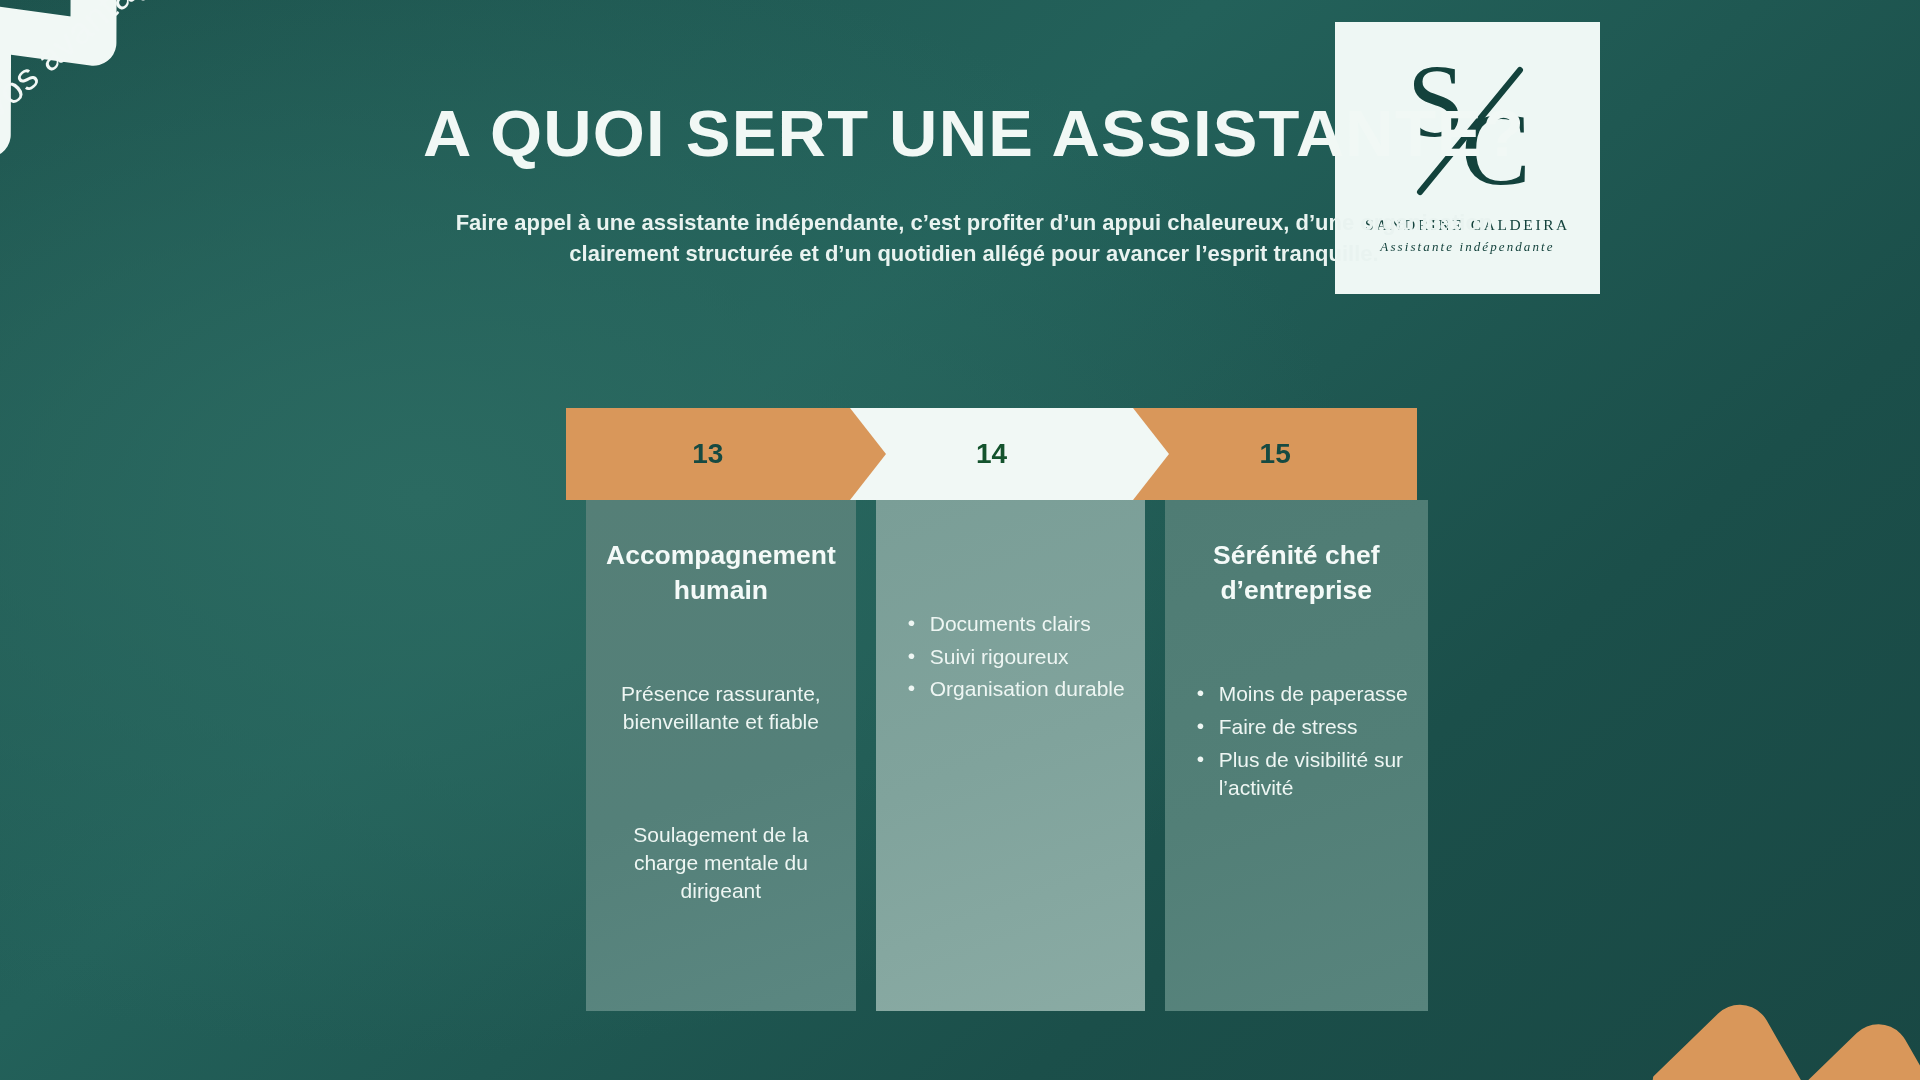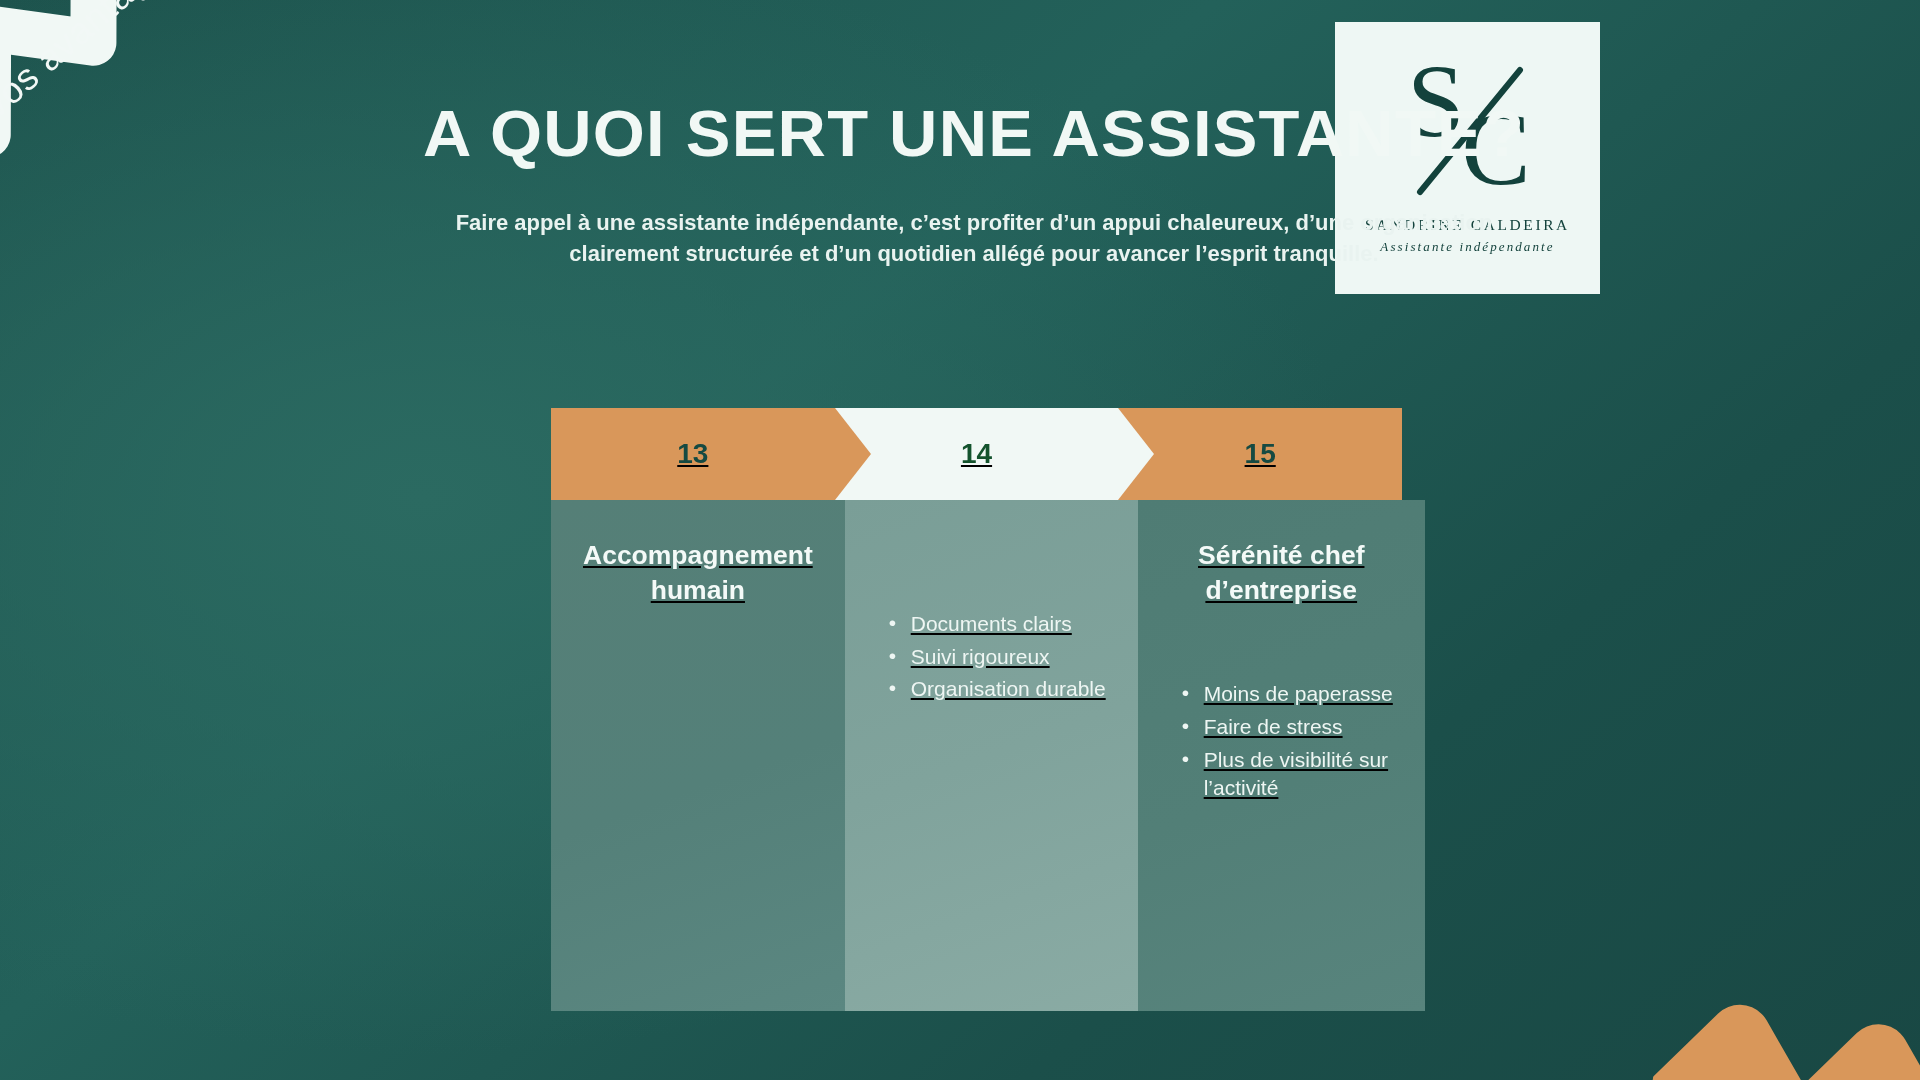--- a/index.html
+++ b/index.html
@@ -99,22 +99,22 @@
     width:1070px;
     color:#e9f3f0;
     font-size:22px;
     line-height:1.42;
     font-weight:700;
   }
 
   
   .module {
     position:absolute;
-    left:551px; top:408px;
-    width:851px; height:505px;text-decoration:underline;
+    left:566px; top:408px;
+    width:851px; height:505px;
   }
   .headers { position:relative; display:flex; height:92px; }
   .hdr {
     position:relative;
     flex:1;
     display:flex;
     align-items:center;
     justify-content:center;
     font-size:28px;
     font-weight:bold;
@@ -131,23 +131,24 @@
     border-top:46px solid transparent;
     border-bottom:46px solid transparent;
     border-left:36px solid #d9975a;
   }
   .hdr-2::after { border-left-color:#f1f8f5; }
   .hdr-num { position:relative; z-index:4; }
 
   .bodies { display:flex; height:511px; }
   .col {
     flex:1;
-    padding:38px 32px 0;
+    padding:38px 20px 0;
     text-align:center;
     position:relative;
+    margin-left:20px;
   }
   .col-1 { background:linear-gradient(160deg,#557f77 0%,#548079 55%,#5b8781 100%); }
   .col-2 { background:linear-gradient(160deg,#7a9e97 0%,#80a39c 50%,#8aaba4 100%); }
   .col-3 { background:linear-gradient(160deg,#4f7c74 0%,#527f77 55%,#58847d 100%); }
 
   .col-title {
     color:#f4faf8;
     font-size:26.5px;
     font-weight:bold;
     line-height:1.33;
@@ -225,20 +226,24 @@
     </div>
   </div>
 
   <div class="bodies">
 
     <div class="col col-1">
       <div class="col-title">
         <span>Accompagnement</span><br>
         <span>humain</span>
       </div>
+      <div class="col-body">
+        <div class="para">Présence rassurante, bienveillante et fiable</div>
+        <div class="para">Soulagement de la charge mentale du dirigeant</div>
+      </div>
     </div>
 
     <div class="col col-2">
       <div class="col-body">
         <ul class="bullets">
           <li>Documents clairs</li>
           <li>Suivi rigoureux</li>
           <li> Organisation durable</li>
         </ul>
       </div>

